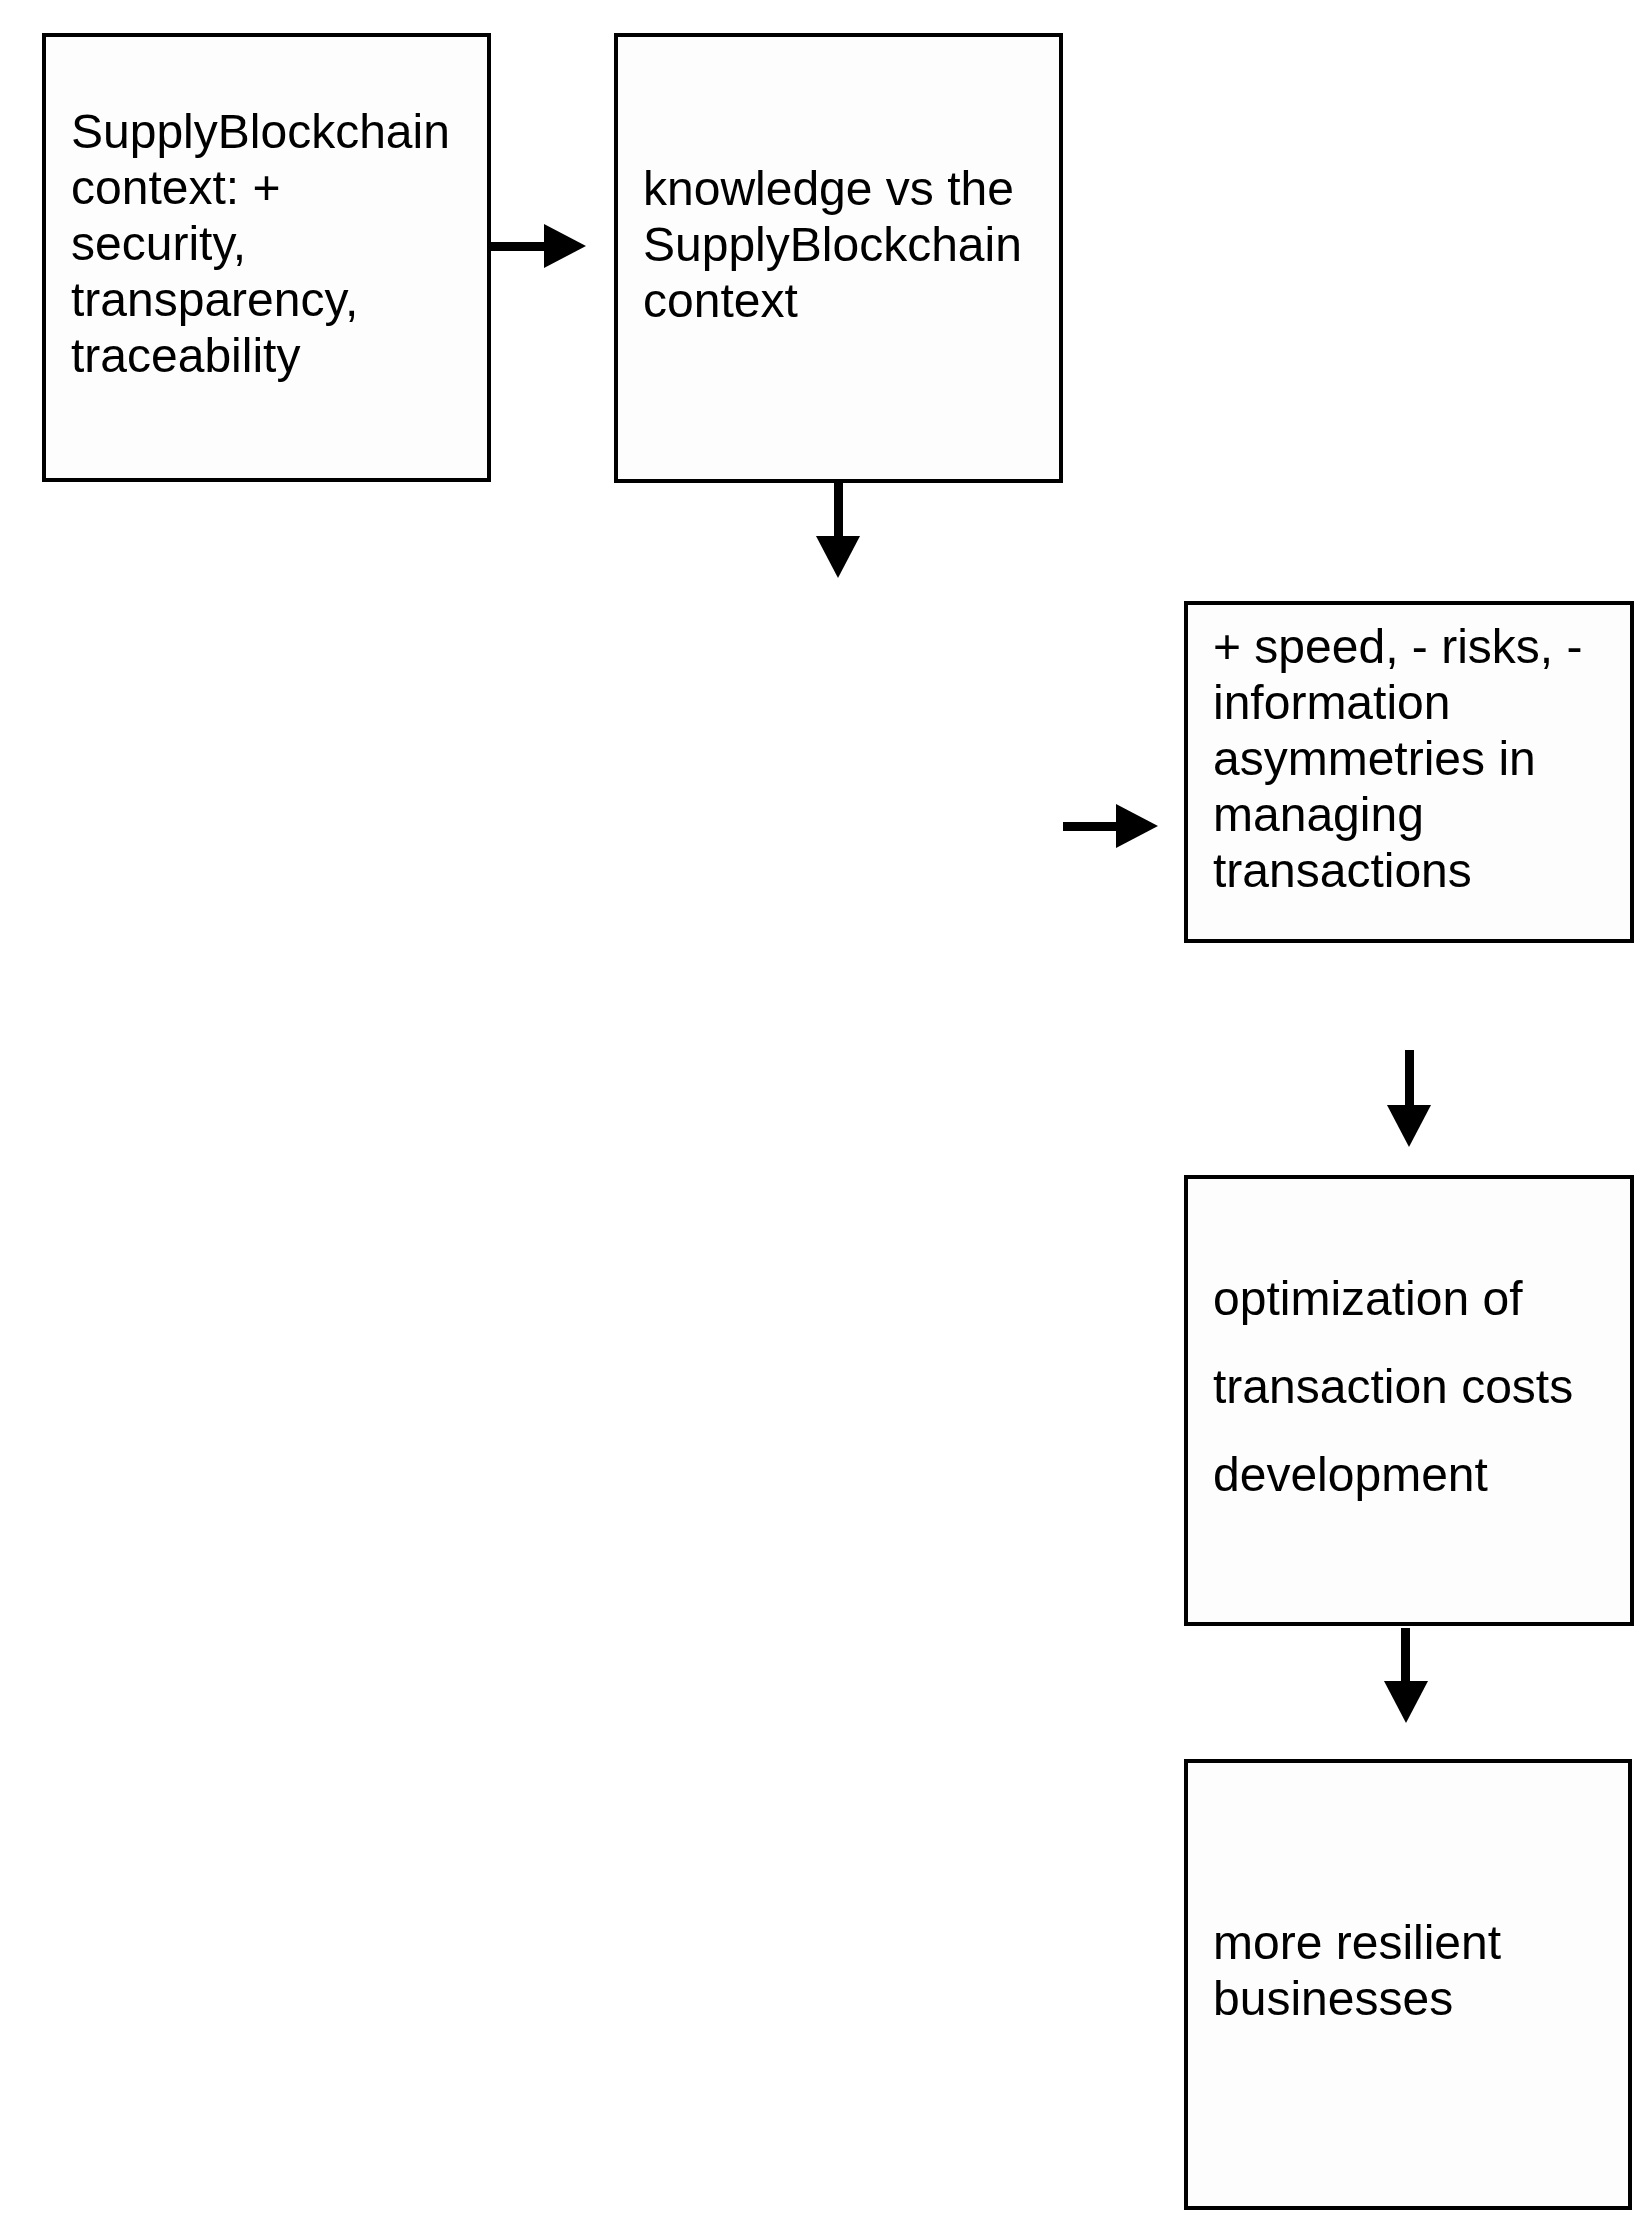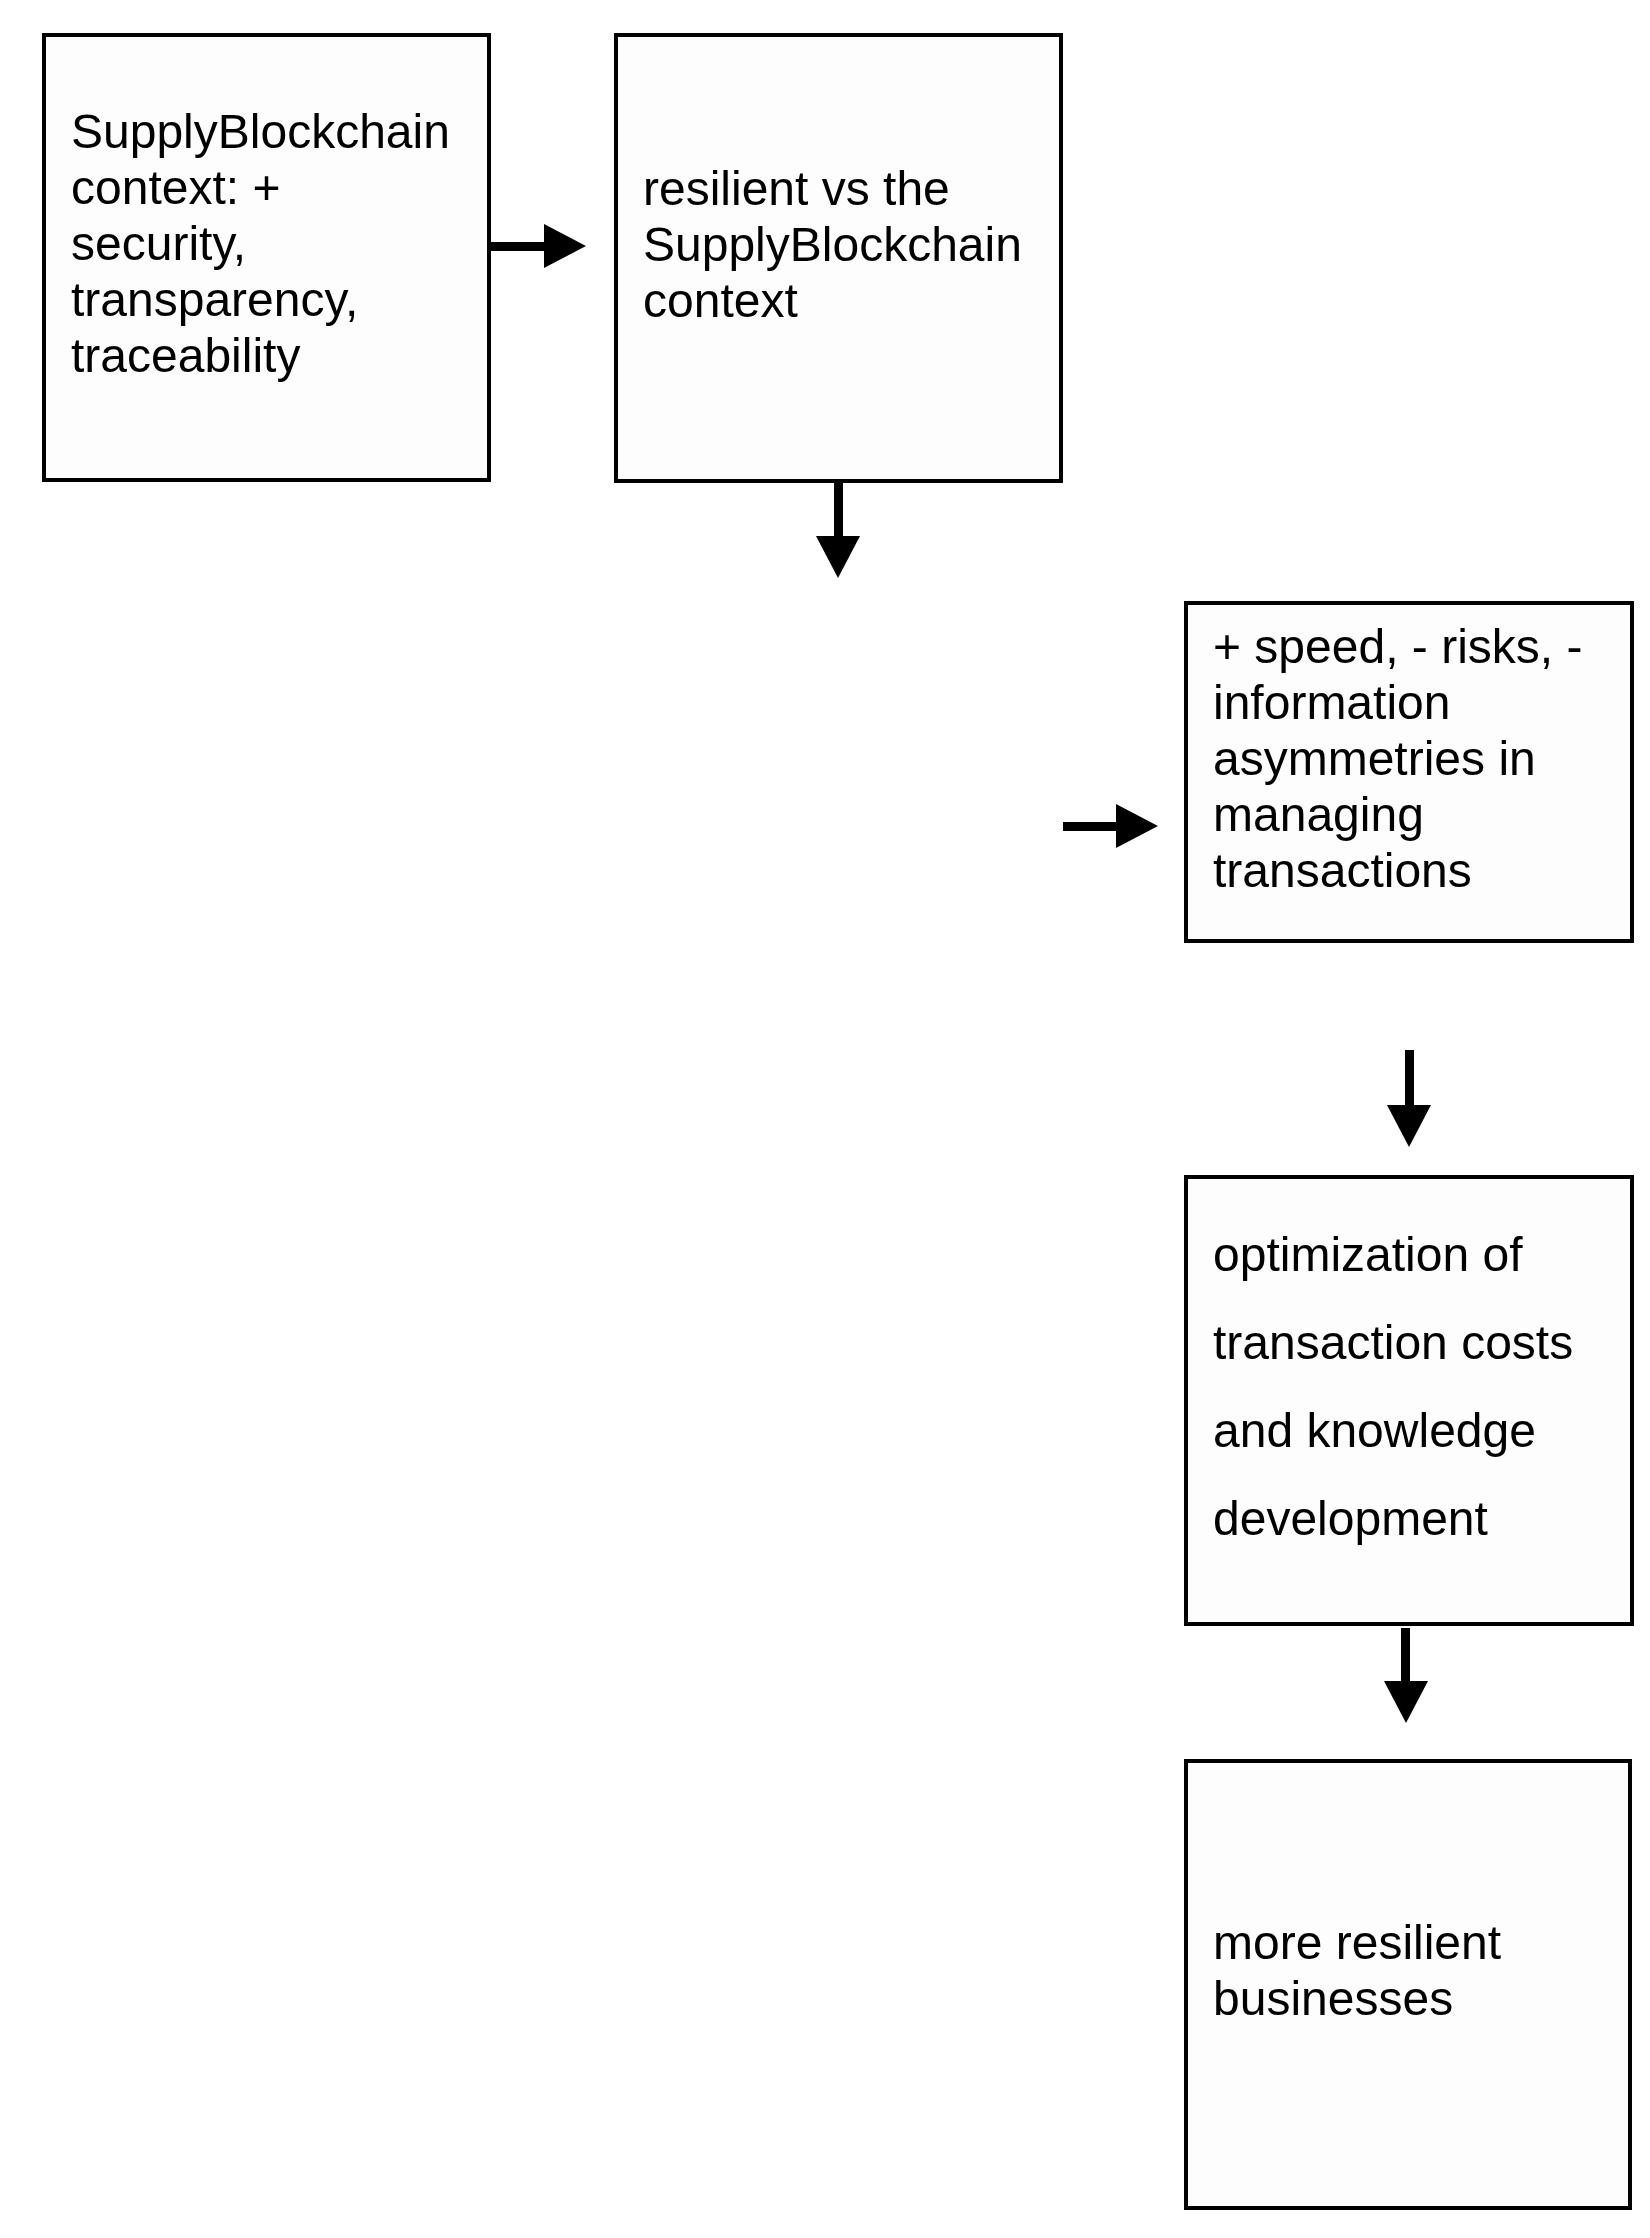--- a/index.html
+++ b/index.html
@@ -79,38 +79,37 @@
 
   <div class="flow-box" id="box-context">
     <div class="line">SupplyBlockchain</div>
     <div class="line">context: +</div>
     <div class="line">security,</div>
     <div class="line">transparency,</div>
     <div class="line">traceability</div>
   </div>
 
   <div class="flow-box" id="box-trust">
-    <div class="line">resilient vs the</div>
+    <div class="line">knowledge vs the</div>
     <div class="line">SupplyBlockchain</div>
     <div class="line">context</div>
   </div>
 
 
   <div class="flow-box" id="box-speed">
     <div class="line">+ speed, - risks, -</div>
     <div class="line">information</div>
     <div class="line">asymmetries in</div>
     <div class="line">managing</div>
     <div class="line">transactions</div>
   </div>
 
   <div class="flow-box" id="box-optimization">
     <div class="line">optimization of</div>
     <div class="line">transaction costs</div>
-    <div class="line">and knowledge</div>
     <div class="line">development</div>
   </div>
 
   <div class="flow-box" id="box-resilience">
     <div class="line">more resilient</div>
     <div class="line">businesses</div>
   </div>
 
   <div>
     <div class="shaft" id="arrow1-shaft"></div>

